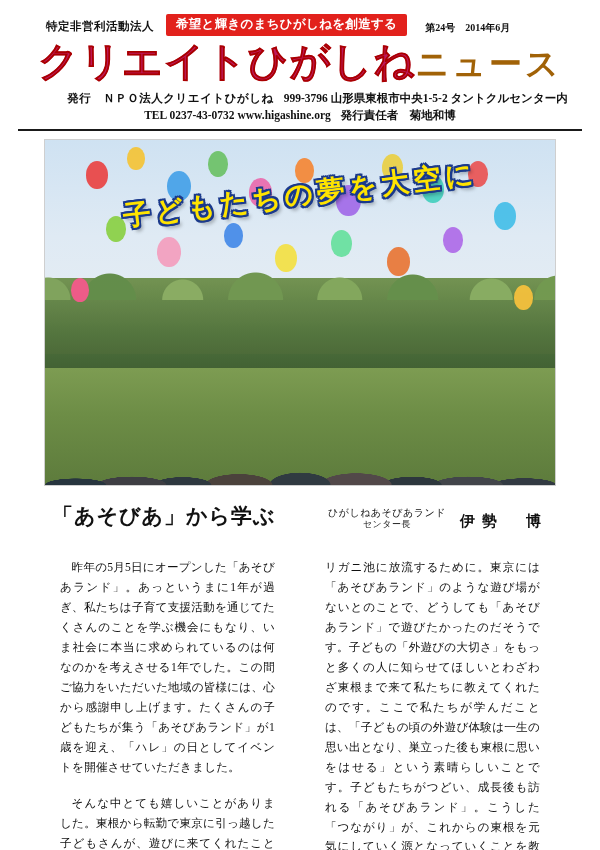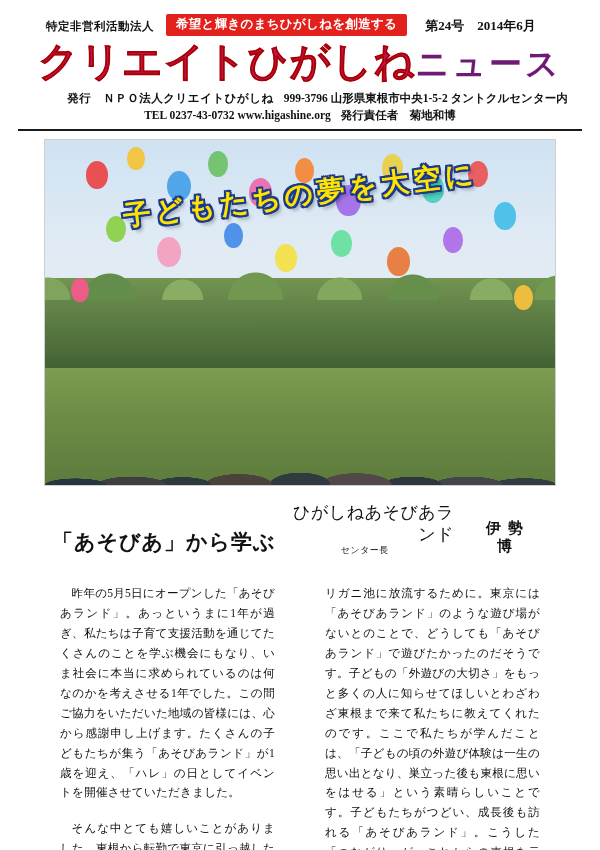--- a/index.html
+++ b/index.html
@@ -45,21 +45,21 @@
     background: #e2211c;
     color: #ffffff;
     font-size: 12.5px;
     font-weight: bold;
     padding: 2px 10px 3px 10px;
     border-radius: 2px;
     white-space: nowrap;
     letter-spacing: 0.3px;
   }
   .mh-issue {
-    font-size: 13px;
+    font-size: 10px;
     font-weight: bold;
     white-space: nowrap;
     padding-bottom: 1px;
     margin-left: 6px;
   }
 
   .mh-title {
     text-align: center;
     margin-top: 2px;
     height: 46px;
@@ -71,21 +71,21 @@
     font-weight: bold;
     color: #be185d;
     letter-spacing: 1px;
     line-height: 46px;
     -webkit-text-stroke: 0.6px #a00;
   }
   .mh-title .t-black {
     font-family: "DejaVu Sans", sans-serif;
     font-size: 33px;
     font-weight: bold;
-    color: #701a75;
+    color: #a16207;
     letter-spacing: 3px;
     line-height: 46px;
   }
 
   .mh-pub {
     text-align: center;
     font-size: 11.5px;
     font-weight: bold;
     margin-top: 6px;
     line-height: 1.45;
@@ -200,21 +200,21 @@
     white-space: nowrap;
     padding-left: 8px;
   }
   .byline {
     margin-left: auto;
     text-align: center;
     padding-right: 8px;
     line-height: 1.25;
   }
   .byline .org {
-    font-size: 17px;
+    font-size: 10px;
     letter-spacing: 0.5px;
     text-align: right;
   }
   .byline .post {
     font-size: 9px;
     letter-spacing: 0.5px;
   }
   .byline .person {
     display: inline-block;
     font-size: 15px;

